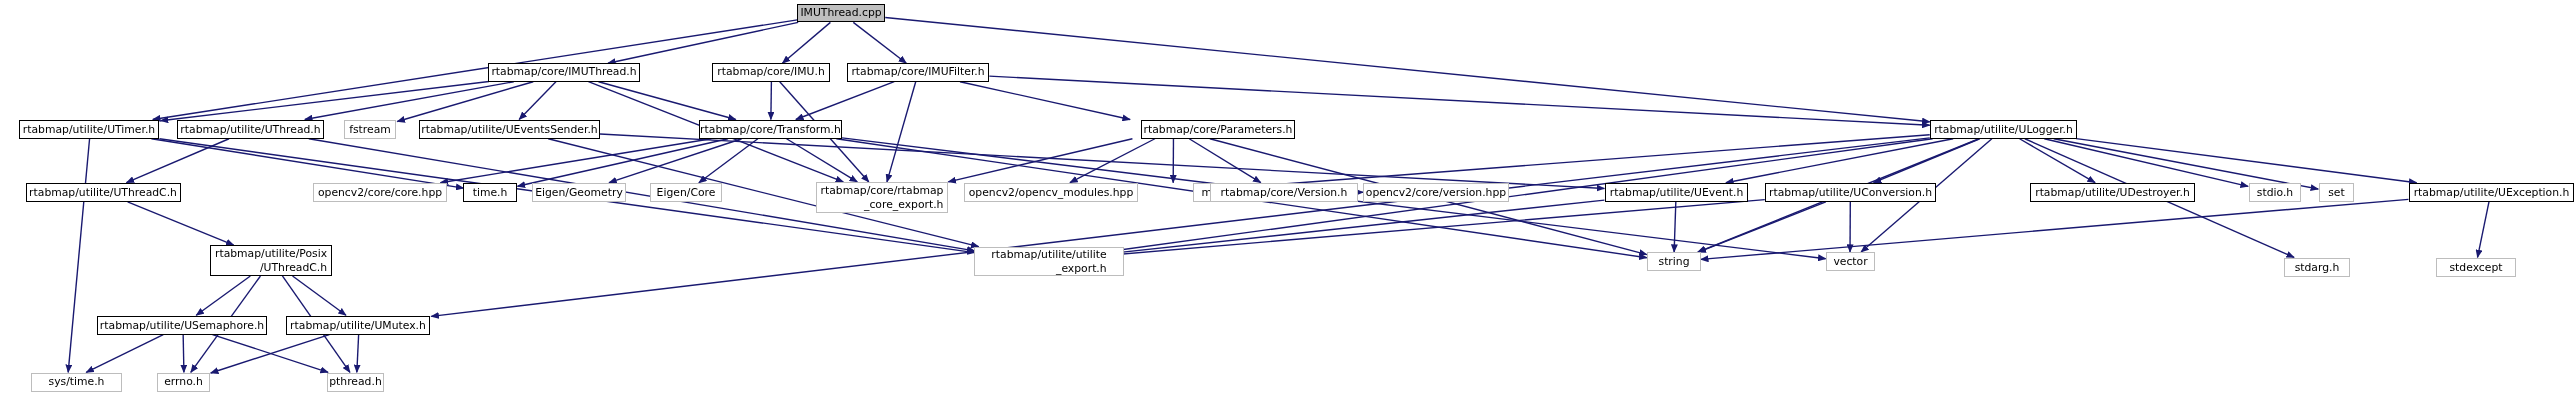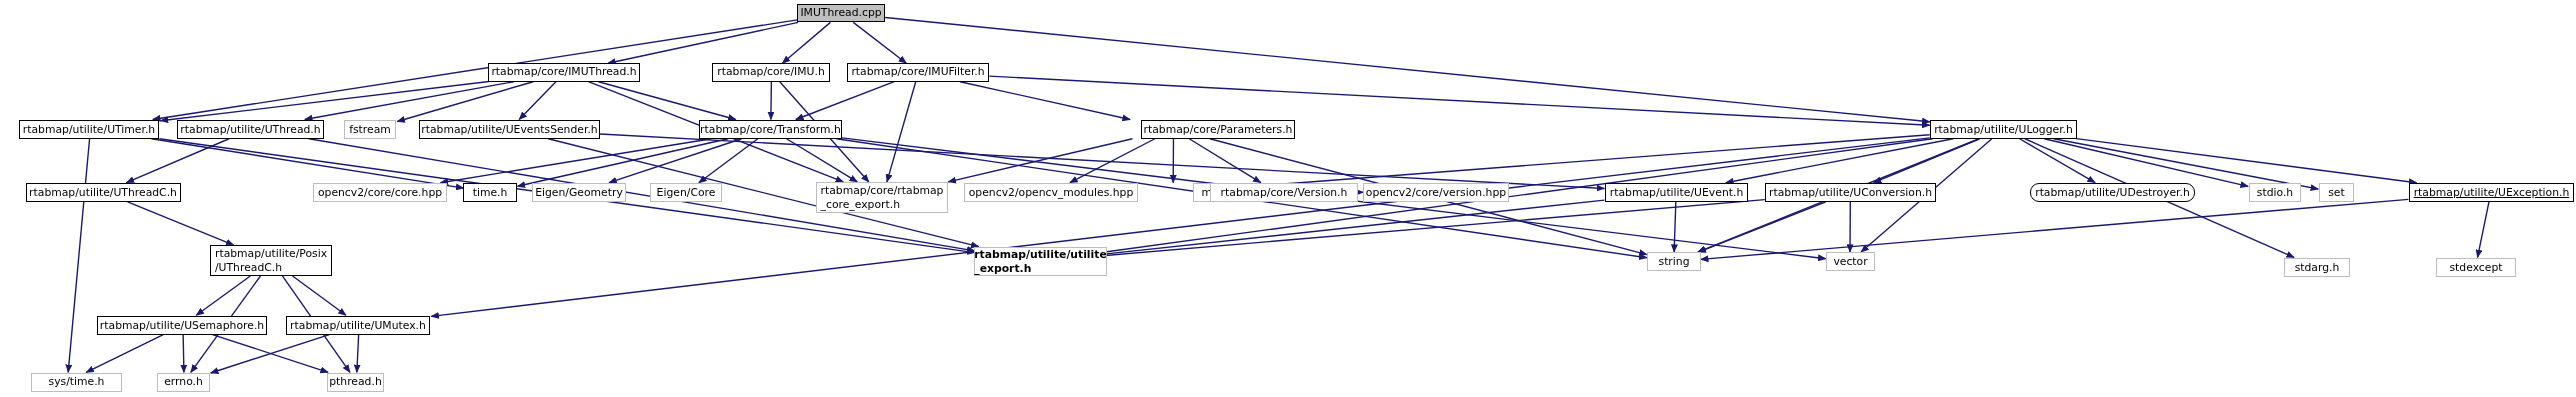--- a/index.html
+++ b/index.html
@@ -1,19 +1,19 @@
 <!DOCTYPE html>
 <html style="font-size:12.3px"><head>
 <meta charset="utf-8">
 <style>
   html,body{margin:0;padding:0;background:#ffffff;}
   #graph-canvas{position:relative;font-family:"DejaVu Sans","Liberation Sans",sans-serif;overflow:hidden;}
   #edge-layer{position:absolute;left:0;top:0;z-index:1;}
   .node{position:absolute;z-index:2;box-sizing:border-box;background:#ffffff;
-        display:flex;align-items:center;justify-content:center;text-align:left;
+        display:flex;align-items:center;justify-content:center;text-align:right;
         font-size:10.8px;line-height:14px;color:#000;white-space:pre-line;padding:0 8px;}
   .node.doc{border:1.5px solid #000000;}
   .node.ext{border:1.5px solid #bdbdbd;}
   .node.main{border:1.5px solid #000000;background:#bfbfbf;font-size:10.8px;}
 </style>
 </head>
 <body>
 
 <div id="graph-canvas" style="width: 2576px; height: 397px; background: rgb(255, 255, 255);">
     <svg id="edge-layer" width="2576" height="397" viewBox="0 0 3339 515">
@@ -106,27 +106,27 @@
     <div class="node ext" style="left: 532px; top: 183px; width: 94px; height: 19px;">Eigen/Geometry</div>
     <div class="node ext" style="left: 650px; top: 183px; width: 72px; height: 19px;">Eigen/Core</div>
     <div class="node ext" style="left: 816px; top: 182px; width: 132px; height: 31px;">rtabmap/core/rtabmap
 _core_export.h</div>
     <div class="node ext" style="left: 964px; top: 183px; width: 174px; height: 19px;">opencv2/opencv_modules.hpp</div>
     <div class="node ext" style="left: 1153px; top: 183px; width: 41px; height: 19px; margin-left: 40px;">map</div>
     <div class="node ext" style="left: 1210px; top: 183px; width: 148px; height: 19px;">rtabmap/core/Version.h</div>
     <div class="node ext" style="left: 1363px; top: 183px; width: 146px; height: 19px;">opencv2/core/version.hpp</div>
     <div class="node doc" style="left: 1605px; top: 183px; width: 143px; height: 19px;">rtabmap/utilite/UEvent.h</div>
     <div class="node doc" style="left: 1765px; top: 183px; width: 171px; height: 19px;">rtabmap/utilite/UConversion.h</div>
-    <div class="node doc" style="left: 2030px; top: 183px; width: 165px; height: 19px; border-radius: 9px;">rtabmap/utilite/UDestroyer.h</div>
+    <div class="node doc" style="left: 2030px; top: 183px; width: 165px; height: 19px;">rtabmap/utilite/UDestroyer.h</div>
     <div class="node ext" style="left: 2249px; top: 183px; width: 52px; height: 19px;">stdio.h</div>
     <div class="node ext" style="left: 2319px; top: 183px; width: 35px; height: 19px;">set</div>
-    <div class="node doc" style="left: 2409px; top: 183px; width: 165px; height: 19px; text-decoration: underline;">rtabmap/utilite/UException.h</div>
+    <div class="node doc" style="left: 2409px; top: 183px; width: 165px; height: 19px;">rtabmap/utilite/UException.h</div>
     <div class="node doc" style="left: 210px; top: 245px; width: 122px; height: 31px;">rtabmap/utilite/Posix
 /UThreadC.h</div>
-    <div class="node ext" style="left: 974px; top: 247px; width: 133px; height: 29px; font-weight: bold;">rtabmap/utilite/utilite
+    <div class="node ext" style="left: 974px; top: 247px; width: 150px; height: 29px;">rtabmap/utilite/utilite
 _export.h</div>
     <div class="node ext" style="left: 1647px; top: 252px; width: 54px; height: 19px;">string</div>
     <div class="node ext" style="left: 1826px; top: 252px; width: 49px; height: 19px;">vector</div>
     <div class="node ext" style="left: 2284px; top: 258px; width: 66px; height: 19px;">stdarg.h</div>
     <div class="node ext" style="left: 2436px; top: 258px; width: 80px; height: 19px;">stdexcept</div>
     <div class="node doc" style="left: 97px; top: 316px; width: 170px; height: 19px;">rtabmap/utilite/USemaphore.h</div>
     <div class="node doc" style="left: 286px; top: 316px; width: 144px; height: 19px;">rtabmap/utilite/UMutex.h</div>
     <div class="node ext" style="left: 31px; top: 373px; width: 91px; height: 18.5px;">sys/time.h</div>
     <div class="node ext" style="left: 157px; top: 373px; width: 53px; height: 18.5px;">errno.h</div>
     <div class="node ext" style="left: 327px; top: 373px; width: 57px; height: 18.5px;">pthread.h</div>

